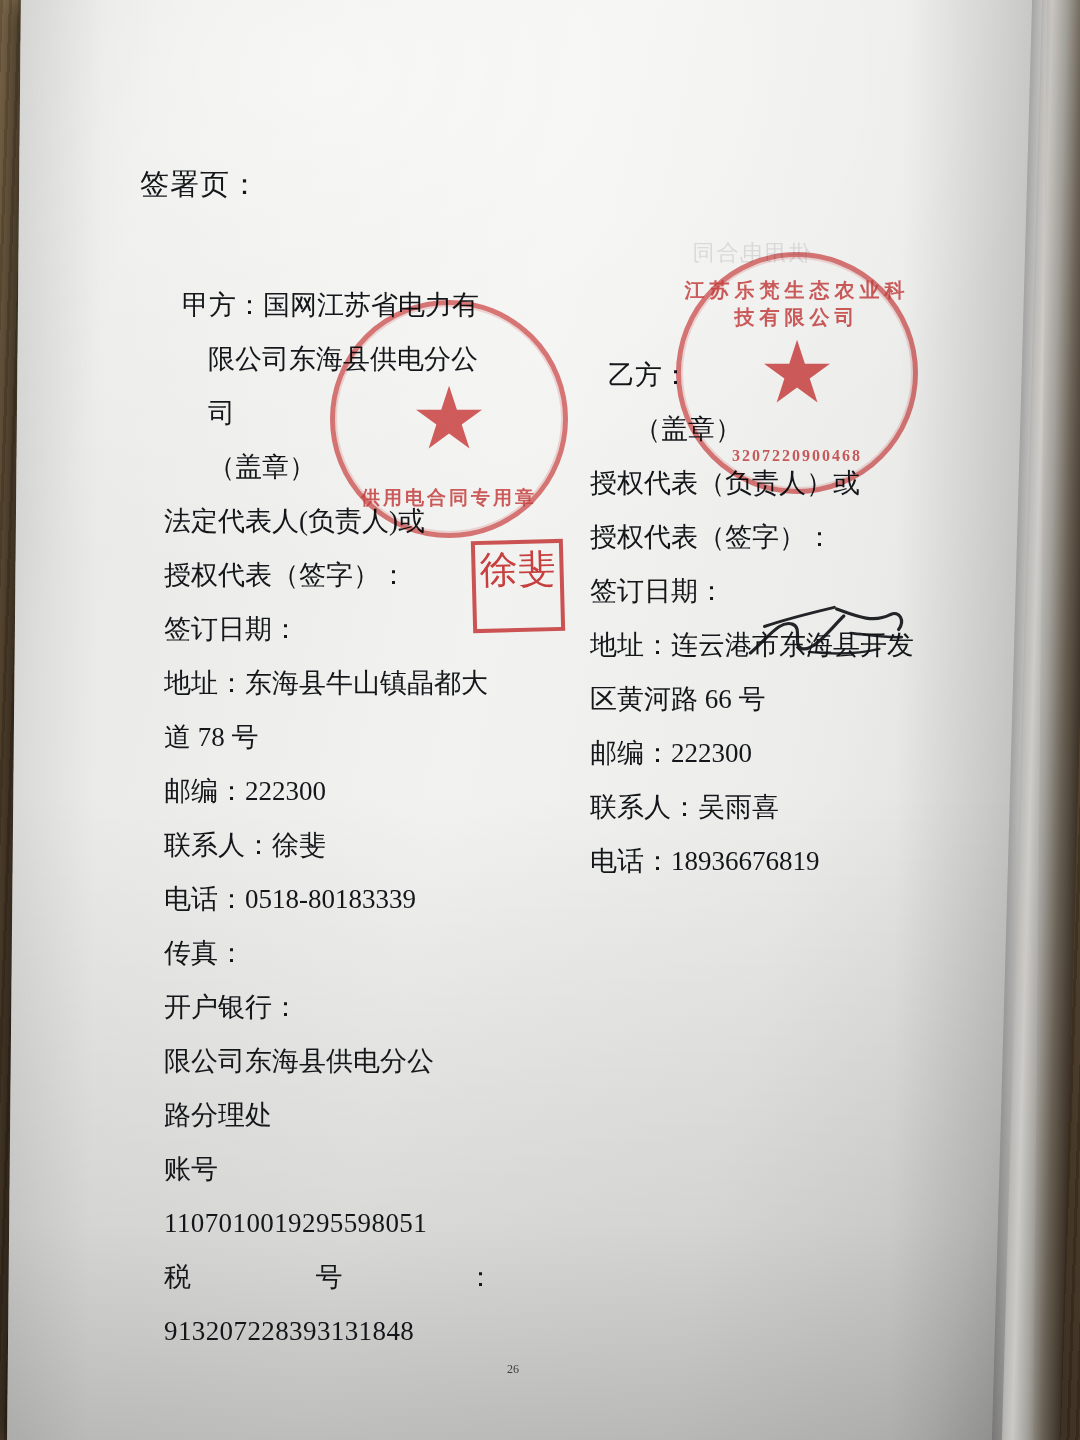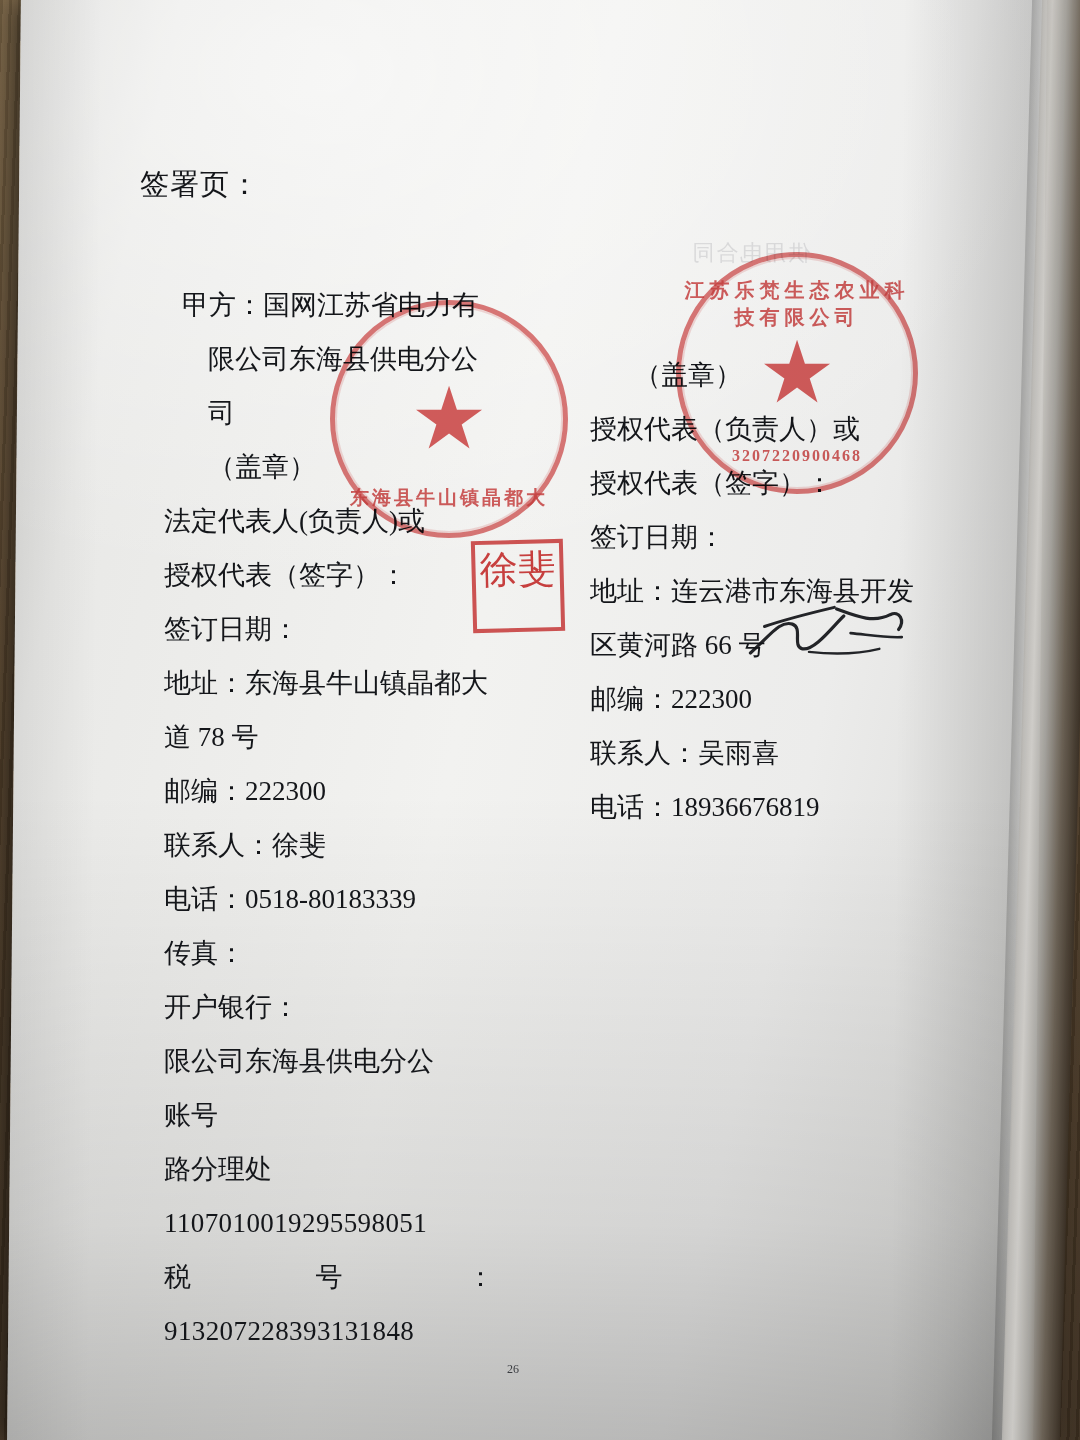--- a/index.html
+++ b/index.html
@@ -229,48 +229,49 @@
       <div class="line" style="margin-left:-18px">授权代表（签字）：</div>
       <div class="line" style="margin-left:-18px">签订日期：</div>
       <div class="line" style="margin-left:-18px">地址：东海县牛山镇晶都大</div>
       <div class="line" style="margin-left:-18px">道 78 号</div>
       <div class="line" style="margin-left:-18px">邮编：222300</div>
       <div class="line" style="margin-left:-18px">联系人：徐斐</div>
       <div class="line" style="margin-left:-18px">电话：0518-80183339</div>
       <div class="line" style="margin-left:-18px">传真：</div>
       <div class="line" style="margin-left:-18px">开户银行：</div>
       <div class="line" style="margin-left:-18px">限公司东海县供电分公</div>
+      <div class="line" style="margin-left:-18px">路分理处</div>
       <div class="line" style="margin-left:-18px">账号</div>
-      <div class="line" style="margin-left:-18px">路分理处</div>
       <div class="line num" style="margin-left:-18px">1107010019295598051</div>
       <div class="line tax-line" style="margin-left:-18px">
         <span class="k">税</span>
         <span class="spacer"></span>
         <span class="k">号</span>
         <span class="spacer"></span>
         <span class="k">：</span>
       </div>
       <div class="line num" style="margin-left:-18px">913207228393131848</div>
     </div>
 
     <div class="col col-right">
+      <div class="line">乙方：</div>
       <div class="line indent">（盖章）</div>
       <div class="line" style="margin-left:-18px">授权代表（负责人）或</div>
       <div class="line" style="margin-left:-18px">授权代表（签字）：</div>
       <div class="line" style="margin-left:-18px">签订日期：</div>
       <div class="line" style="margin-left:-18px">地址：连云港市东海县开发</div>
       <div class="line" style="margin-left:-18px">区黄河路 66 号</div>
       <div class="line" style="margin-left:-18px">邮编：222300</div>
       <div class="line" style="margin-left:-18px">联系人：吴雨喜</div>
       <div class="line" style="margin-left:-18px">电话：18936676819</div>
     </div>
 
     <div class="stamp round-stamp" id="stamp-jiafang">
       <div class="star">★</div>
-      <div class="arc-bottom">东海县牛山镇晶都大</div>
+      <div class="arc-bottom">供用电合同专用章</div>
     </div>
 
     <div class="stamp round-stamp" id="stamp-yifang">
       <div class="arc-top">江苏乐梵生态农业科技有限公司</div>
       <div class="star">★</div>
       <div class="arc-bottom">3207220900468</div>
     </div>
 
     <div class="stamp square-stamp">徐斐</div>
 

